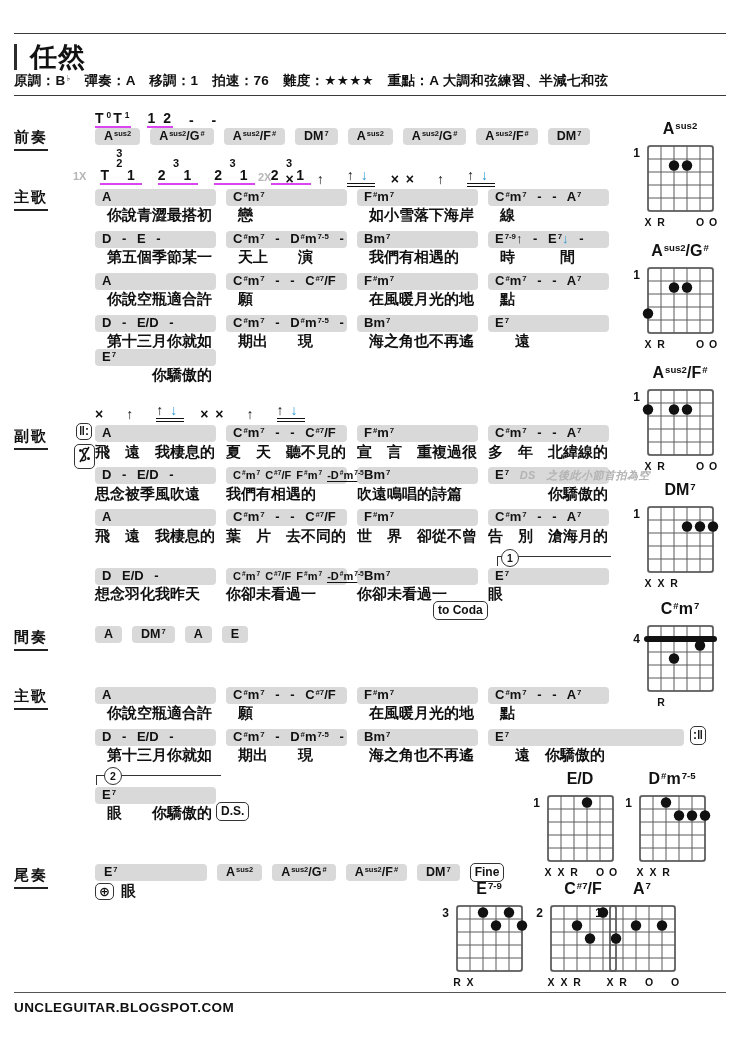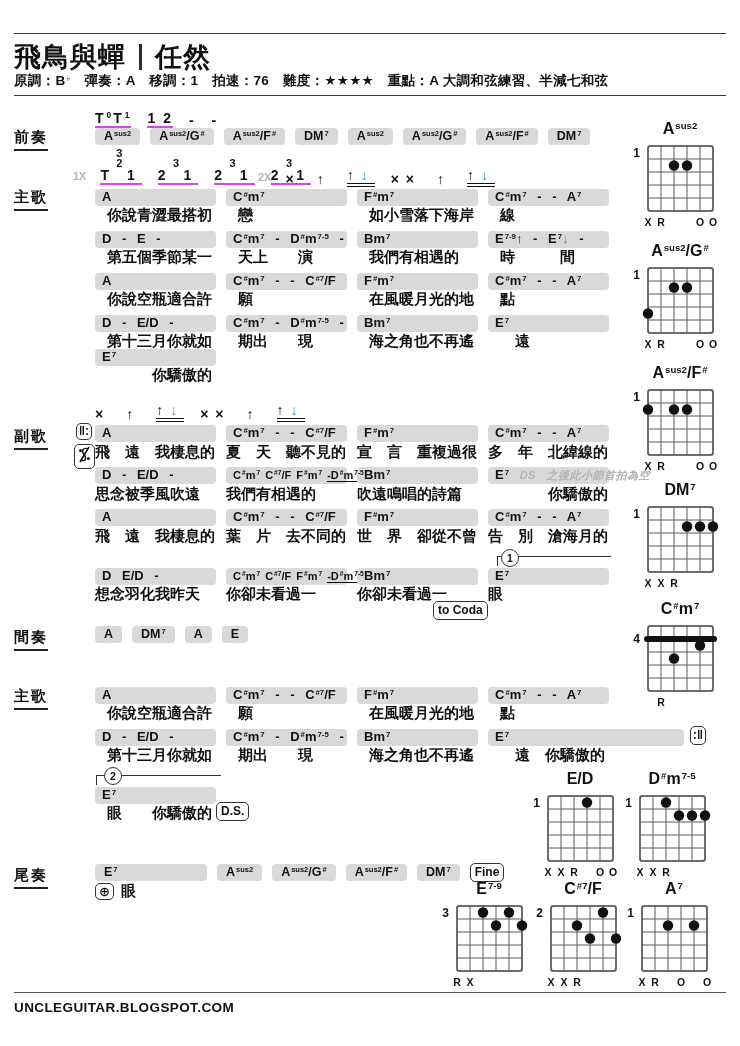--- a/index.html
+++ b/index.html
@@ -49,21 +49,20 @@
   .diagram svg text{font-family:"Liberation Sans","DejaVu Sans",sans-serif;}
   .codarow{position:absolute;display:flex;align-items:center;gap:7px;font-size:15px;font-weight:600;}
   .footer-site{position:absolute;left:14px;top:1000px;font-size:13.5px;font-weight:bold;letter-spacing:.4px;}
   .footer-num{position:absolute;right:14px;top:1056px;font-size:14px;font-weight:normal;}
 </style>
 </head>
 <body>
 
 <div class="rule" style="top:33px"></div>
 <div class="titlebar">
-  <span class="ptitle">飛鳥與蟬</span>
   <span class="vdiv"></span>
   <span class="partist">任然</span>
 </div>
 <div class="infoline small">原調：B<sup>♭</sup>　彈奏：A　移調：1　拍速：76　難度：★★★★　重點：A 大調和弦練習、半減七和弦</div>
 <div class="rule" style="top:95px"></div>
 
 <div class="pattern norm" style="left:95px;top:110px">
   <span class="pgrp u1">T<sup>0</sup>T<sup>1</sup></span>
   <span class="pgrp u1">1 2</span>
   <span class="pgrp">-</span>
@@ -496,21 +495,21 @@
       <rect x="20" y="6" width="65" height="65" rx="3" fill="none" stroke="#5a5a5a" stroke-width="1.5"></rect>
       <circle cx="72" cy="12.5" r="5.2" fill="#111"></circle>
       <circle cx="46" cy="25.5" r="5.2" fill="#111"></circle>
       <circle cx="59" cy="38.5" r="5.2" fill="#111"></circle>
       <circle cx="85" cy="38.5" r="5.2" fill="#111"></circle>
       <text x="12" y="16.5" text-anchor="end" font-size="12" font-weight="bold" fill="#111">2</text>
       <text x="20" y="86" text-anchor="middle" font-size="10.5" font-weight="bold" fill="#111">X</text>
       <text x="33" y="86" text-anchor="middle" font-size="10.5" font-weight="bold" fill="#111">X</text>
       <text x="46" y="86" text-anchor="middle" font-size="10.5" font-weight="bold" fill="#111">R</text>
     </svg></div>
-<div class="diagram" style="left:622px;top:880px"><div class="dg-name">A<sup>7</sup></div><svg width="104" height="92" viewBox="0 0 104 92">
+<div class="diagram" style="left:590px;top:880px"><div class="dg-name">A<sup>7</sup></div><svg width="104" height="92" viewBox="0 0 104 92">
       <line x1="20" y1="6" x2="20" y2="71" stroke="#5a5a5a" stroke-width="1"></line>
       <line x1="33" y1="6" x2="33" y2="71" stroke="#5a5a5a" stroke-width="1"></line>
       <line x1="46" y1="6" x2="46" y2="71" stroke="#5a5a5a" stroke-width="1"></line>
       <line x1="59" y1="6" x2="59" y2="71" stroke="#5a5a5a" stroke-width="1"></line>
       <line x1="72" y1="6" x2="72" y2="71" stroke="#5a5a5a" stroke-width="1"></line>
       <line x1="85" y1="6" x2="85" y2="71" stroke="#5a5a5a" stroke-width="1"></line>
       <line x1="20" y1="6" x2="85" y2="6" stroke="#5a5a5a" stroke-width="1"></line>
       <line x1="20" y1="19" x2="85" y2="19" stroke="#5a5a5a" stroke-width="1"></line>
       <line x1="20" y1="32" x2="85" y2="32" stroke="#5a5a5a" stroke-width="1"></line>
       <line x1="20" y1="45" x2="85" y2="45" stroke="#5a5a5a" stroke-width="1"></line>

